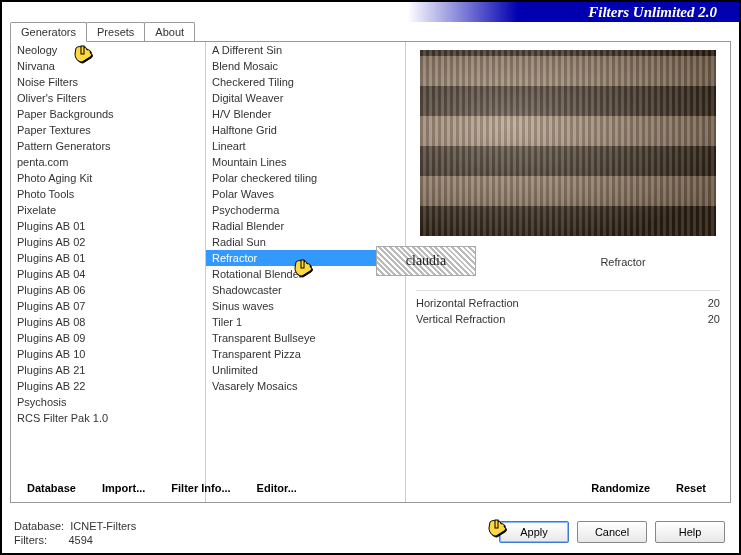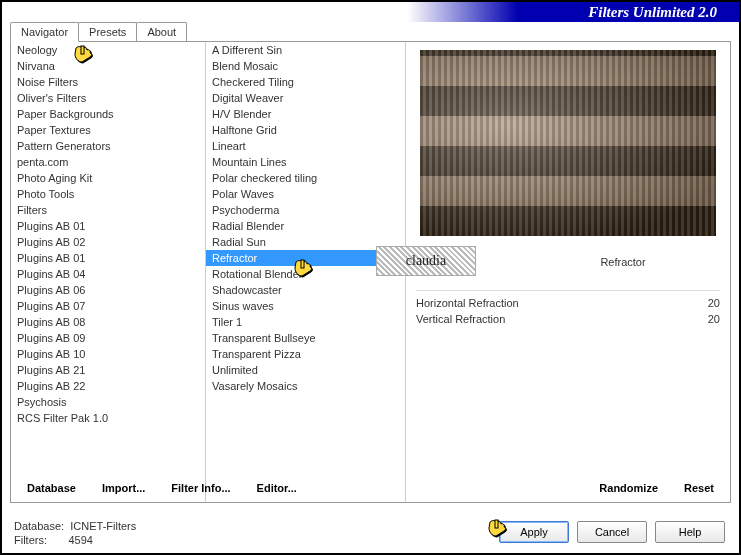--- a/index.html
+++ b/index.html
@@ -23,21 +23,21 @@
   repeating-linear-gradient(0deg, rgba(0,0,0,0.3) 0 30px, rgba(200,180,160,0.3) 30px 60px),
   radial-gradient(ellipse at 30% 40%, #b0a090 0%, #4a3a2a 80%);
   filter: contrast(1.1);
 }
 .stamp { width: 100px; height: 30px; margin: 10px 0 0 -40px; background: repeating-linear-gradient(45deg,#bbb 0 2px,#fff 2px 4px); border:1px solid #aaa; display:flex; align-items:center; justify-content:center; font-family: cursive; font-size:14px; color:#222; }
 .filter-title { text-align: center; margin: -20px 0 18px 110px; color: #333; }
 .hr { border: none; border-top: 1px solid #ddd; margin: 4px 0; }
 .param-row { display: flex; justify-content: space-between; padding: 2px 0; color: #333; }
 .btn-row { position: absolute; bottom: 6px; display: flex; }
 .btn-row.left { left: 12px; gap: 18px; }
-.btn-row.right { right: 12px; gap: 18px; }
+.btn-row.right { right: 20px; gap: 18px; }
 .link-btn { font-weight: bold; color: #000; cursor: pointer; padding: 2px 4px; }
 .status { position: absolute; bottom: 6px; left: 12px; color: #333; }
 .status div { line-height: 14px; }
 .main-btns { position: absolute; bottom: 10px; right: 14px; display: flex; gap: 8px; }
 .btn { width: 70px; height: 22px; border: 1px solid #888; background: linear-gradient(#fff,#e8e8e8); border-radius: 2px; cursor: pointer; font-size: 11px; }
 .btn.default { border: 1px solid #3a7ad8; box-shadow: 0 0 0 1px #8ab8ff inset; }
 ::-webkit-scrollbar { width: 16px; }
 ::-webkit-scrollbar-track { background: #f0f0f0; border-left: 1px solid #ddd; }
 ::-webkit-scrollbar-thumb { background: #ccc; border: 1px solid #aaa; }
 ::-webkit-scrollbar-button { background: #e8e8e8; height: 16px; border: 1px solid #aaa; }
@@ -46,39 +46,39 @@
 </style>
 </head>
 <body>
 
 <div class="window">
   <div class="titlebar">
     <span class="titlebar-text">Filters Unlimited 2.0</span>
   </div>
 
   <div class="tabs">
-    <div class="tab active">Navigator</div>
+    <div class="tab active">Generators</div>
     <div class="tab">Presets</div>
     <div class="tab">About</div>
   </div>
 
   <div class="tab-panel">
 
     <div class="list-col left" id="cat-list">
         <div class="list-item">Neology</div>
         <div class="list-item">Nirvana</div>
         <div class="list-item">Noise Filters</div>
         <div class="list-item">Oliver's Filters</div>
         <div class="list-item">Paper Backgrounds</div>
         <div class="list-item">Paper Textures</div>
         <div class="list-item">Pattern Generators</div>
         <div class="list-item">penta.com</div>
         <div class="list-item">Photo Aging Kit</div>
         <div class="list-item">Photo Tools</div>
-        <div class="list-item">Filters</div>
+        <div class="list-item">Pixelate</div>
         <div class="list-item">Plugins AB 01</div>
         <div class="list-item">Plugins AB 02</div>
         <div class="list-item">Plugins AB 01</div>
         <div class="list-item">Plugins AB 04</div>
         <div class="list-item">Plugins AB 06</div>
         <div class="list-item">Plugins AB 07</div>
         <div class="list-item">Plugins AB 08</div>
         <div class="list-item">Plugins AB 09</div>
         <div class="list-item">Plugins AB 10</div>
         <div class="list-item">Plugins AB 21</div>

